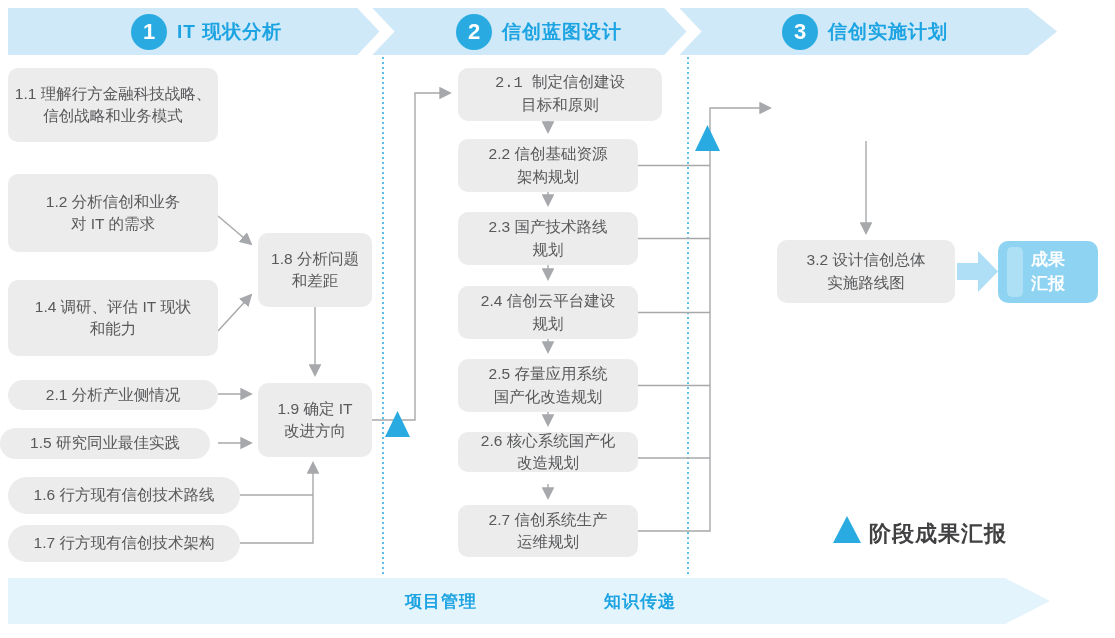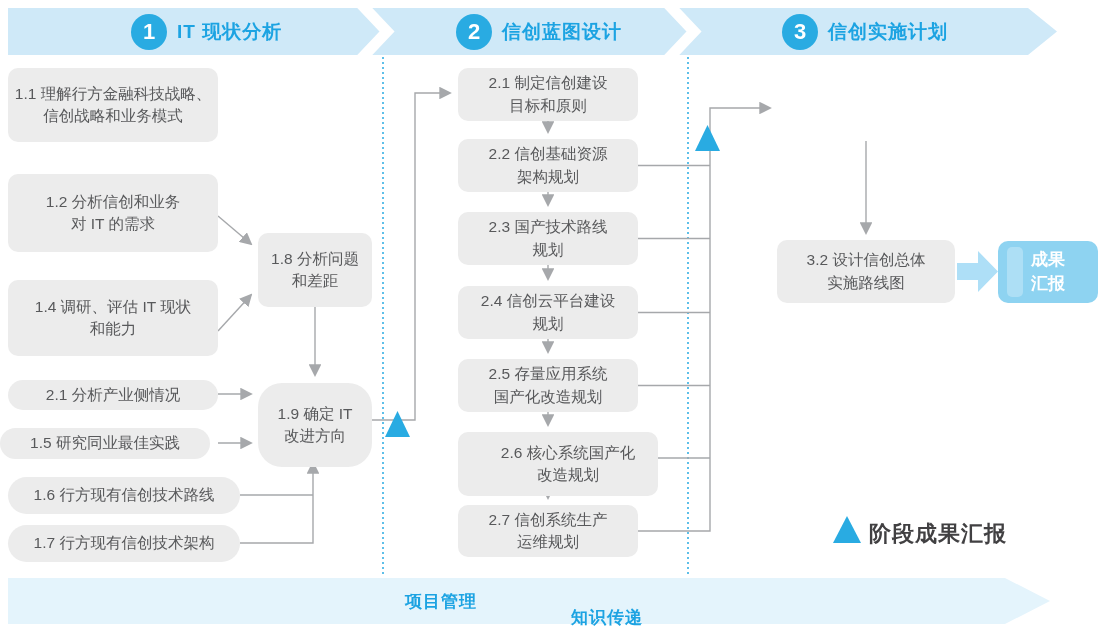--- a/index.html
+++ b/index.html
@@ -18,40 +18,40 @@
        font-size:15.5px;line-height:1.45;white-space:pre-line;}
   .pill{border-radius:17px;}
   #b11{left:8px;top:68px;width:210px;height:74px;}
   #b12{left:8px;top:174px;width:210px;height:78px;}
   #b13{left:8px;top:280px;width:210px;height:76px;}
   #b14{left:8px;top:380px;width:210px;height:30px;}
   #b15{left:0;top:428px;width:210px;height:31px;}
   #b16{left:8px;top:477px;width:232px;height:37px;border-radius:19px;}
   #b17{left:8px;top:525px;width:232px;height:37px;border-radius:19px;text-align:right;}
   #b18{left:258px;top:233px;width:114px;height:74px;}
-  #b19{left:258px;top:383px;width:114px;height:84px;border-radius:24px;}
-  #b21{left:458px;top:68px;width:180px;height:53px;}
+  #b19{left:258px;top:383px;width:114px;height:74px;}
+  #b21{left:458px;top:68px;width:204px;height:53px;font-family:Liberation Mono, monospace;}
   #b22{left:458px;top:139px;width:180px;height:53px;}
   #b23{left:458px;top:212px;width:180px;height:53px;}
   #b24{left:458px;top:286px;width:180px;height:53px;}
   #b25{left:458px;top:359px;width:180px;height:53px;}
-  #b26{left:458px;top:432px;width:180px;height:64px;padding-left:20px;}
+  #b26{left:458px;top:432px;width:180px;height:40px;}
   #b27{left:458px;top:505px;width:180px;height:52px;}
   #b31{left:777px;top:77px;width:178px;height:64px;}
   #b32{left:777px;top:240px;width:178px;height:63px;}
   
   .result{position:absolute;left:998px;top:241px;width:100px;height:62px;background:#8ed3f1;
           border-radius:10px;color:#ffffff;font-weight:bold;font-size:17px;line-height:1.4;
           display:flex;align-items:center;justify-content:center;text-align:center;white-space:pre-line;}
   .result .strip{position:absolute;left:9px;top:6px;bottom:6px;width:16px;
                  background:rgba(255,255,255,0.28);border-radius:5px;}
   
   .footer-label{position:absolute;top:590px;transform:translateX(-50%);color:#1ca3e2;
                 font-weight:bold;font-size:17px;letter-spacing:1px;}
-  #flabel1{left:441px;} #flabel2{left:607px;margin-top:16px;}
+  #flabel1{left:441px;} #flabel2{left:640px;}
   
   .legend-label{position:absolute;left:869px;top:519px;color:#414042;font-weight:bold;
                 font-size:22px;letter-spacing:1px;}
 </style>
 </head>
 <body>
 
 <div class="stage">
 
   <svg class="layer" width="1115" height="638" viewBox="0 0 1115 638">

